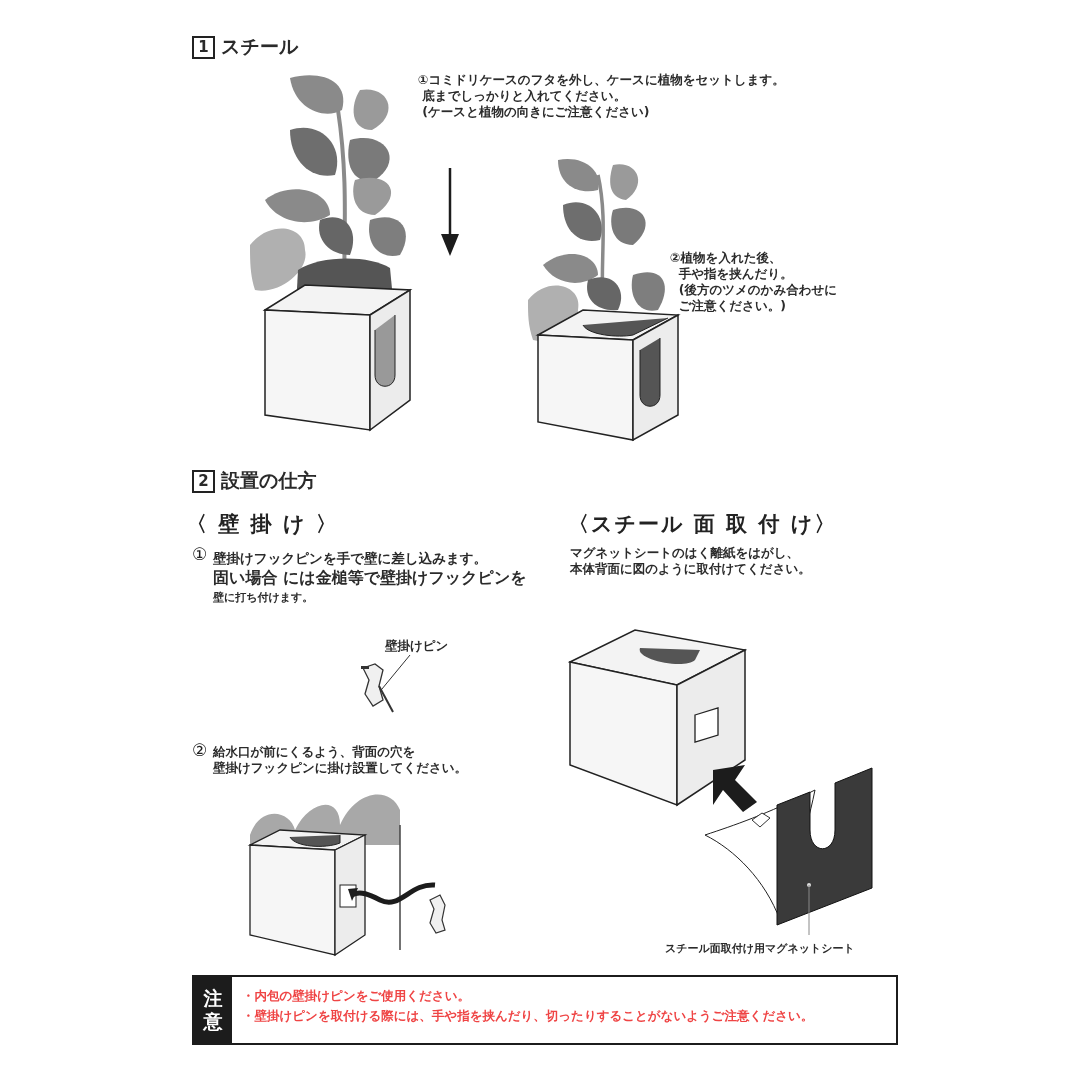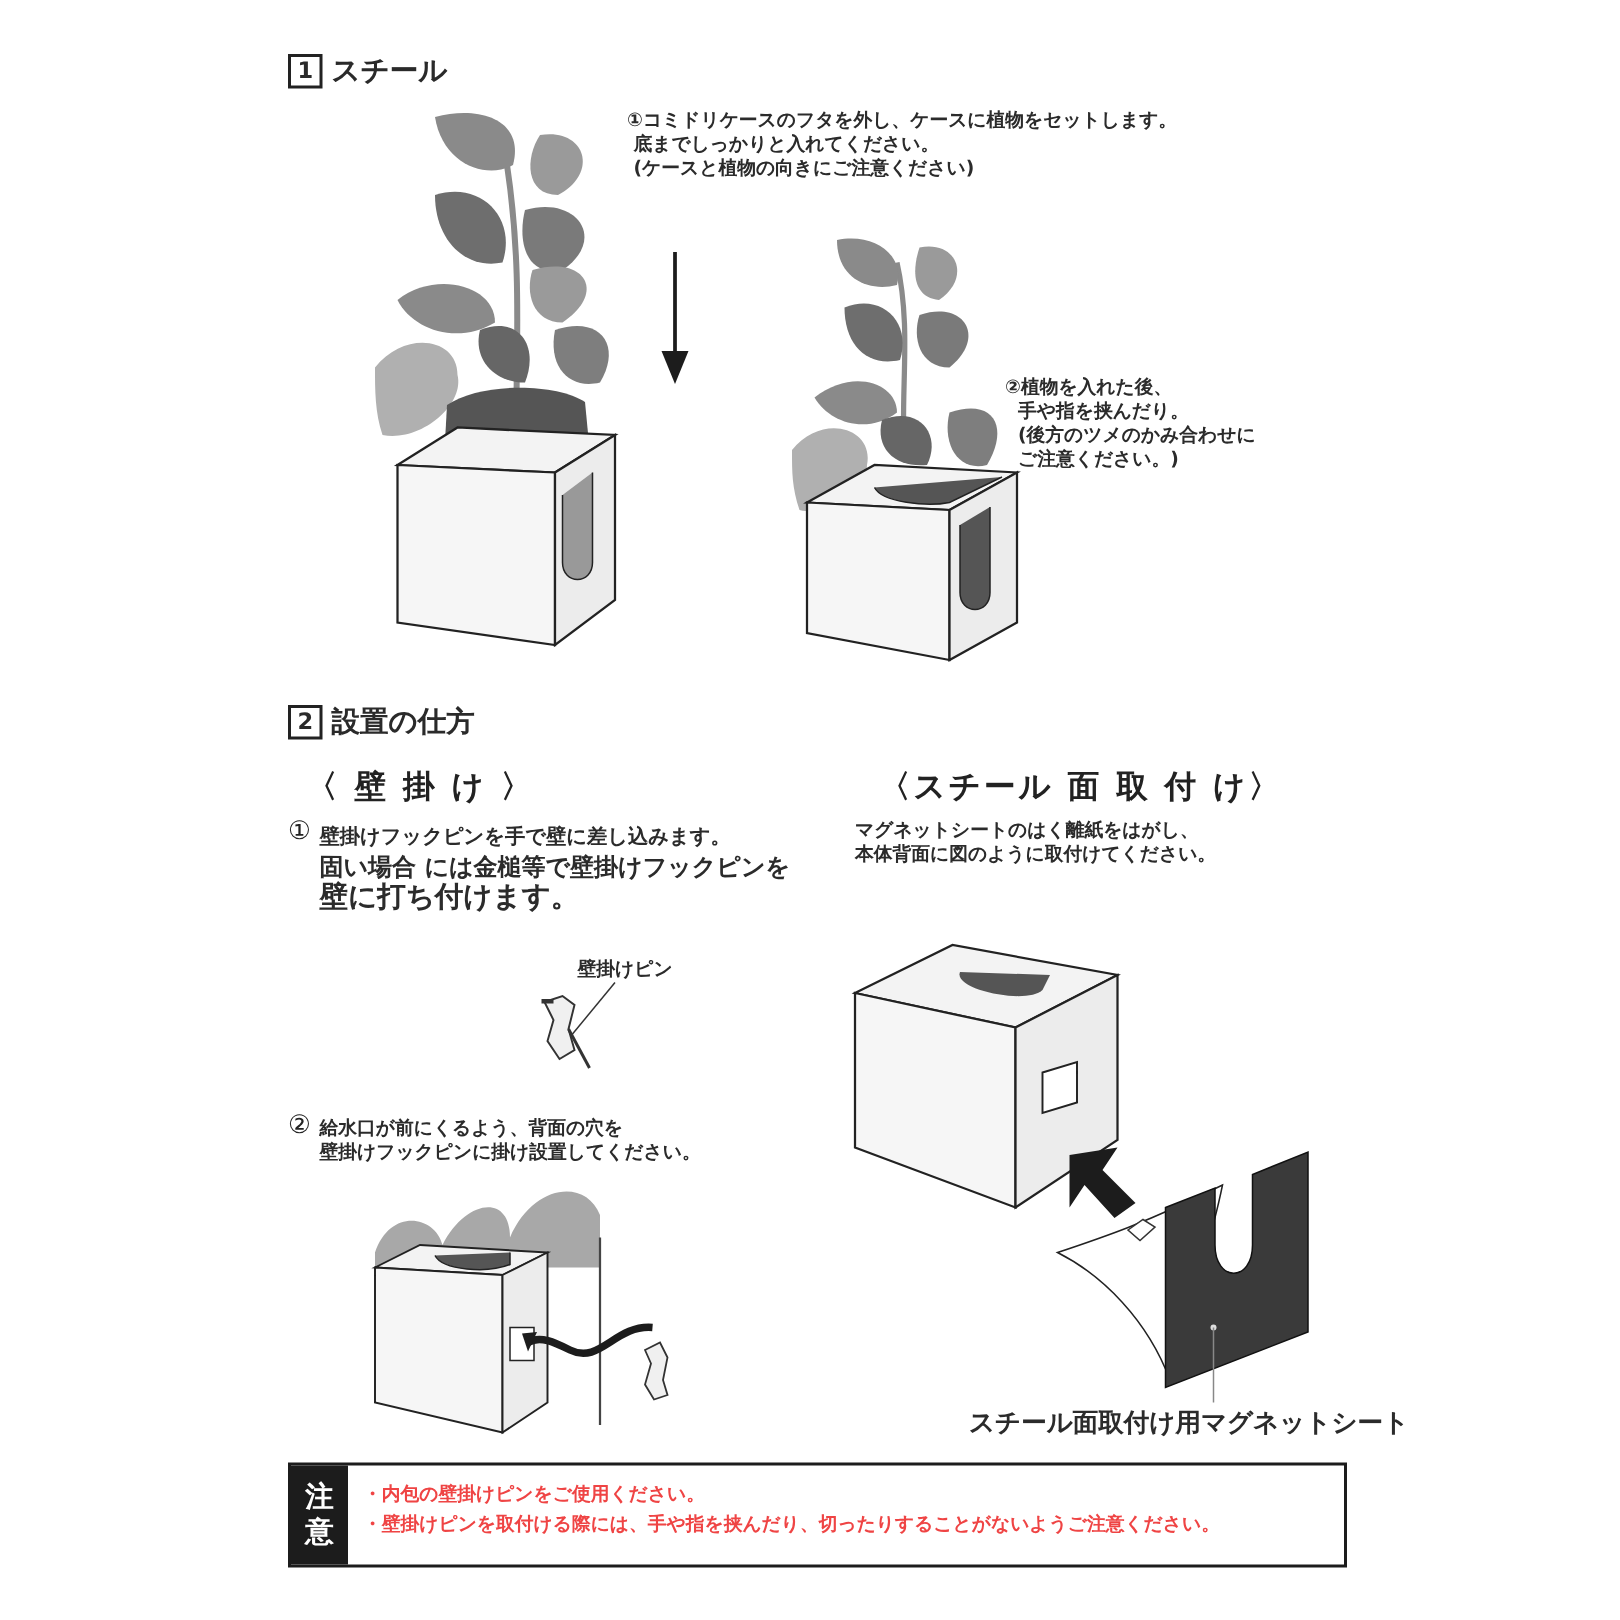--- a/index.html
+++ b/index.html
@@ -3,21 +3,21 @@
 <meta charset="utf-8">
 <style>
   html, body { margin: 0; padding: 0; background: #ffffff; }
   body { width: 1080px; height: 1080px; position: relative; overflow: hidden;
          font-family: "DejaVu Sans", "Liberation Sans", sans-serif; color: #222; }
   .abs { position: absolute; }
   .sec-head { display: flex; align-items: center; gap: 6px; font-size: 19px; font-weight: bold; color: #2a2a2a; }
   .num-box { display: inline-flex; align-items: center; justify-content: center; width: 19px; height: 19px;
              border: 2px solid #222; font-size: 15px; font-weight: bold; line-height: 1; }
   .txt { font-size: 12.5px; font-weight: bold; line-height: 16px; color: #2b2b2b; white-space: pre; }
-  .sub-head { font-size: 21px; font-weight: bold; color: #222; letter-spacing: 2px; margin-left: 18px; }
+  .sub-head { font-size: 21px; font-weight: bold; color: #222; letter-spacing: 2px; }
   .note-box { left: 192px; top: 975px; width: 702px; height: 66px; border: 2px solid #1c1c1c; display: flex; }
   .note-tag { width: 38px; background: #1c1c1c; color: #fff; font-size: 19px; font-weight: bold;
               display: flex; flex-direction: column; align-items: center; justify-content: center; line-height: 23px; }
   .note-lines { padding: 9px 0 0 10px; font-size: 12.5px; font-weight: bold; line-height: 20px; color: #ef4444; }
   svg { position: absolute; overflow: visible; }
 </style>
 </head>
 <body>
 
 <div class="abs sec-head" style="left:192px; top:34px;">
@@ -87,21 +87,21 @@
   <span class="num-box">2</span>
   <span>設置の仕方</span>
 </div>
 
 <div class="abs sub-head" style="left:186px; top:510px;">〈 壁 掛 け 〉</div>
 
 <div class="abs" style="left:192px; top:544px; font-size:17px;">①</div>
 <div class="abs" style="left:213px; top:548px;">
   <div class="txt" style="font-size:13.5px; line-height:20px;">壁掛けフックピンを手で壁に差し込みます。</div>
   <div class="txt" style="font-size:16px; line-height:20px;">固い場合 には金槌等で壁掛けフックピンを</div>
-  <div class="txt" style="font-size:19px; line-height:20px;">壁に打ち付けます。</div>
+  <div class="txt" style="font-size:11px; line-height:20px;">壁に打ち付けます。</div>
 </div>
 
 <div class="abs txt" style="left:385px; top:638px;">壁掛けピン</div>
 <svg style="left:355px; top:650px;" width="70" height="70" viewBox="0 0 70 70">
   <line x1="55" y1="5" x2="22" y2="45" stroke="#333" stroke-width="1"></line>
   <path d="M8 18 L20 14 L28 20 L24 36 L28 50 L18 56 L10 44 L14 30 Z" fill="#f0f0f0" stroke="#333" stroke-width="1.3"></path>
   <rect x="6" y="16" width="8" height="3" fill="#333"></rect>
   <line x1="24" y1="36" x2="38" y2="62" stroke="#333" stroke-width="2"></line>
 </svg>
 
@@ -141,21 +141,21 @@
   <polygon points="148,150 180,145 170,160 192,182 178,192 158,170 148,185" fill="#1c1c1c"></polygon>
 
   <path d="M140 215 C170 205 200 195 250 170 C240 220 220 270 215 300 C200 260 170 230 140 215 Z" fill="#ffffff" stroke="#222" stroke-width="1"></path>
   <path d="M187 200 L197 193 L205 198 L195 207 Z" fill="#fff" stroke="#333" stroke-width="1"></path>
 
   <path d="M212 185 L245 172 L245 210 C245 235 270 235 270 210 L270 163 L307 148 L307 268 L212 305 Z" fill="#3a3a3a" stroke="#111" stroke-width="1"></path>
   <circle cx="244" cy="265" r="2" fill="#ddd"></circle>
   <line x1="244" y1="265" x2="244" y2="315" stroke="#888" stroke-width="1"></line>
 </svg>
 
-<div class="abs txt" style="left:646px; top:941px; font-size:17px;">スチール面取付け用マグネットシート</div>
+<div class="abs txt" style="left:665px; top:941px; font-size:11px;">スチール面取付け用マグネットシート</div>
 
 <div class="abs note-box">
   <div class="note-tag">
     <span>注</span>
     <span>意</span>
   </div>
   <div class="note-lines">
     <div>・内包の壁掛けピンをご使用ください。</div>
     <div>・壁掛けピンを取付ける際には、手や指を挟んだり、切ったりすることがないようご注意ください。</div>
   </div>

